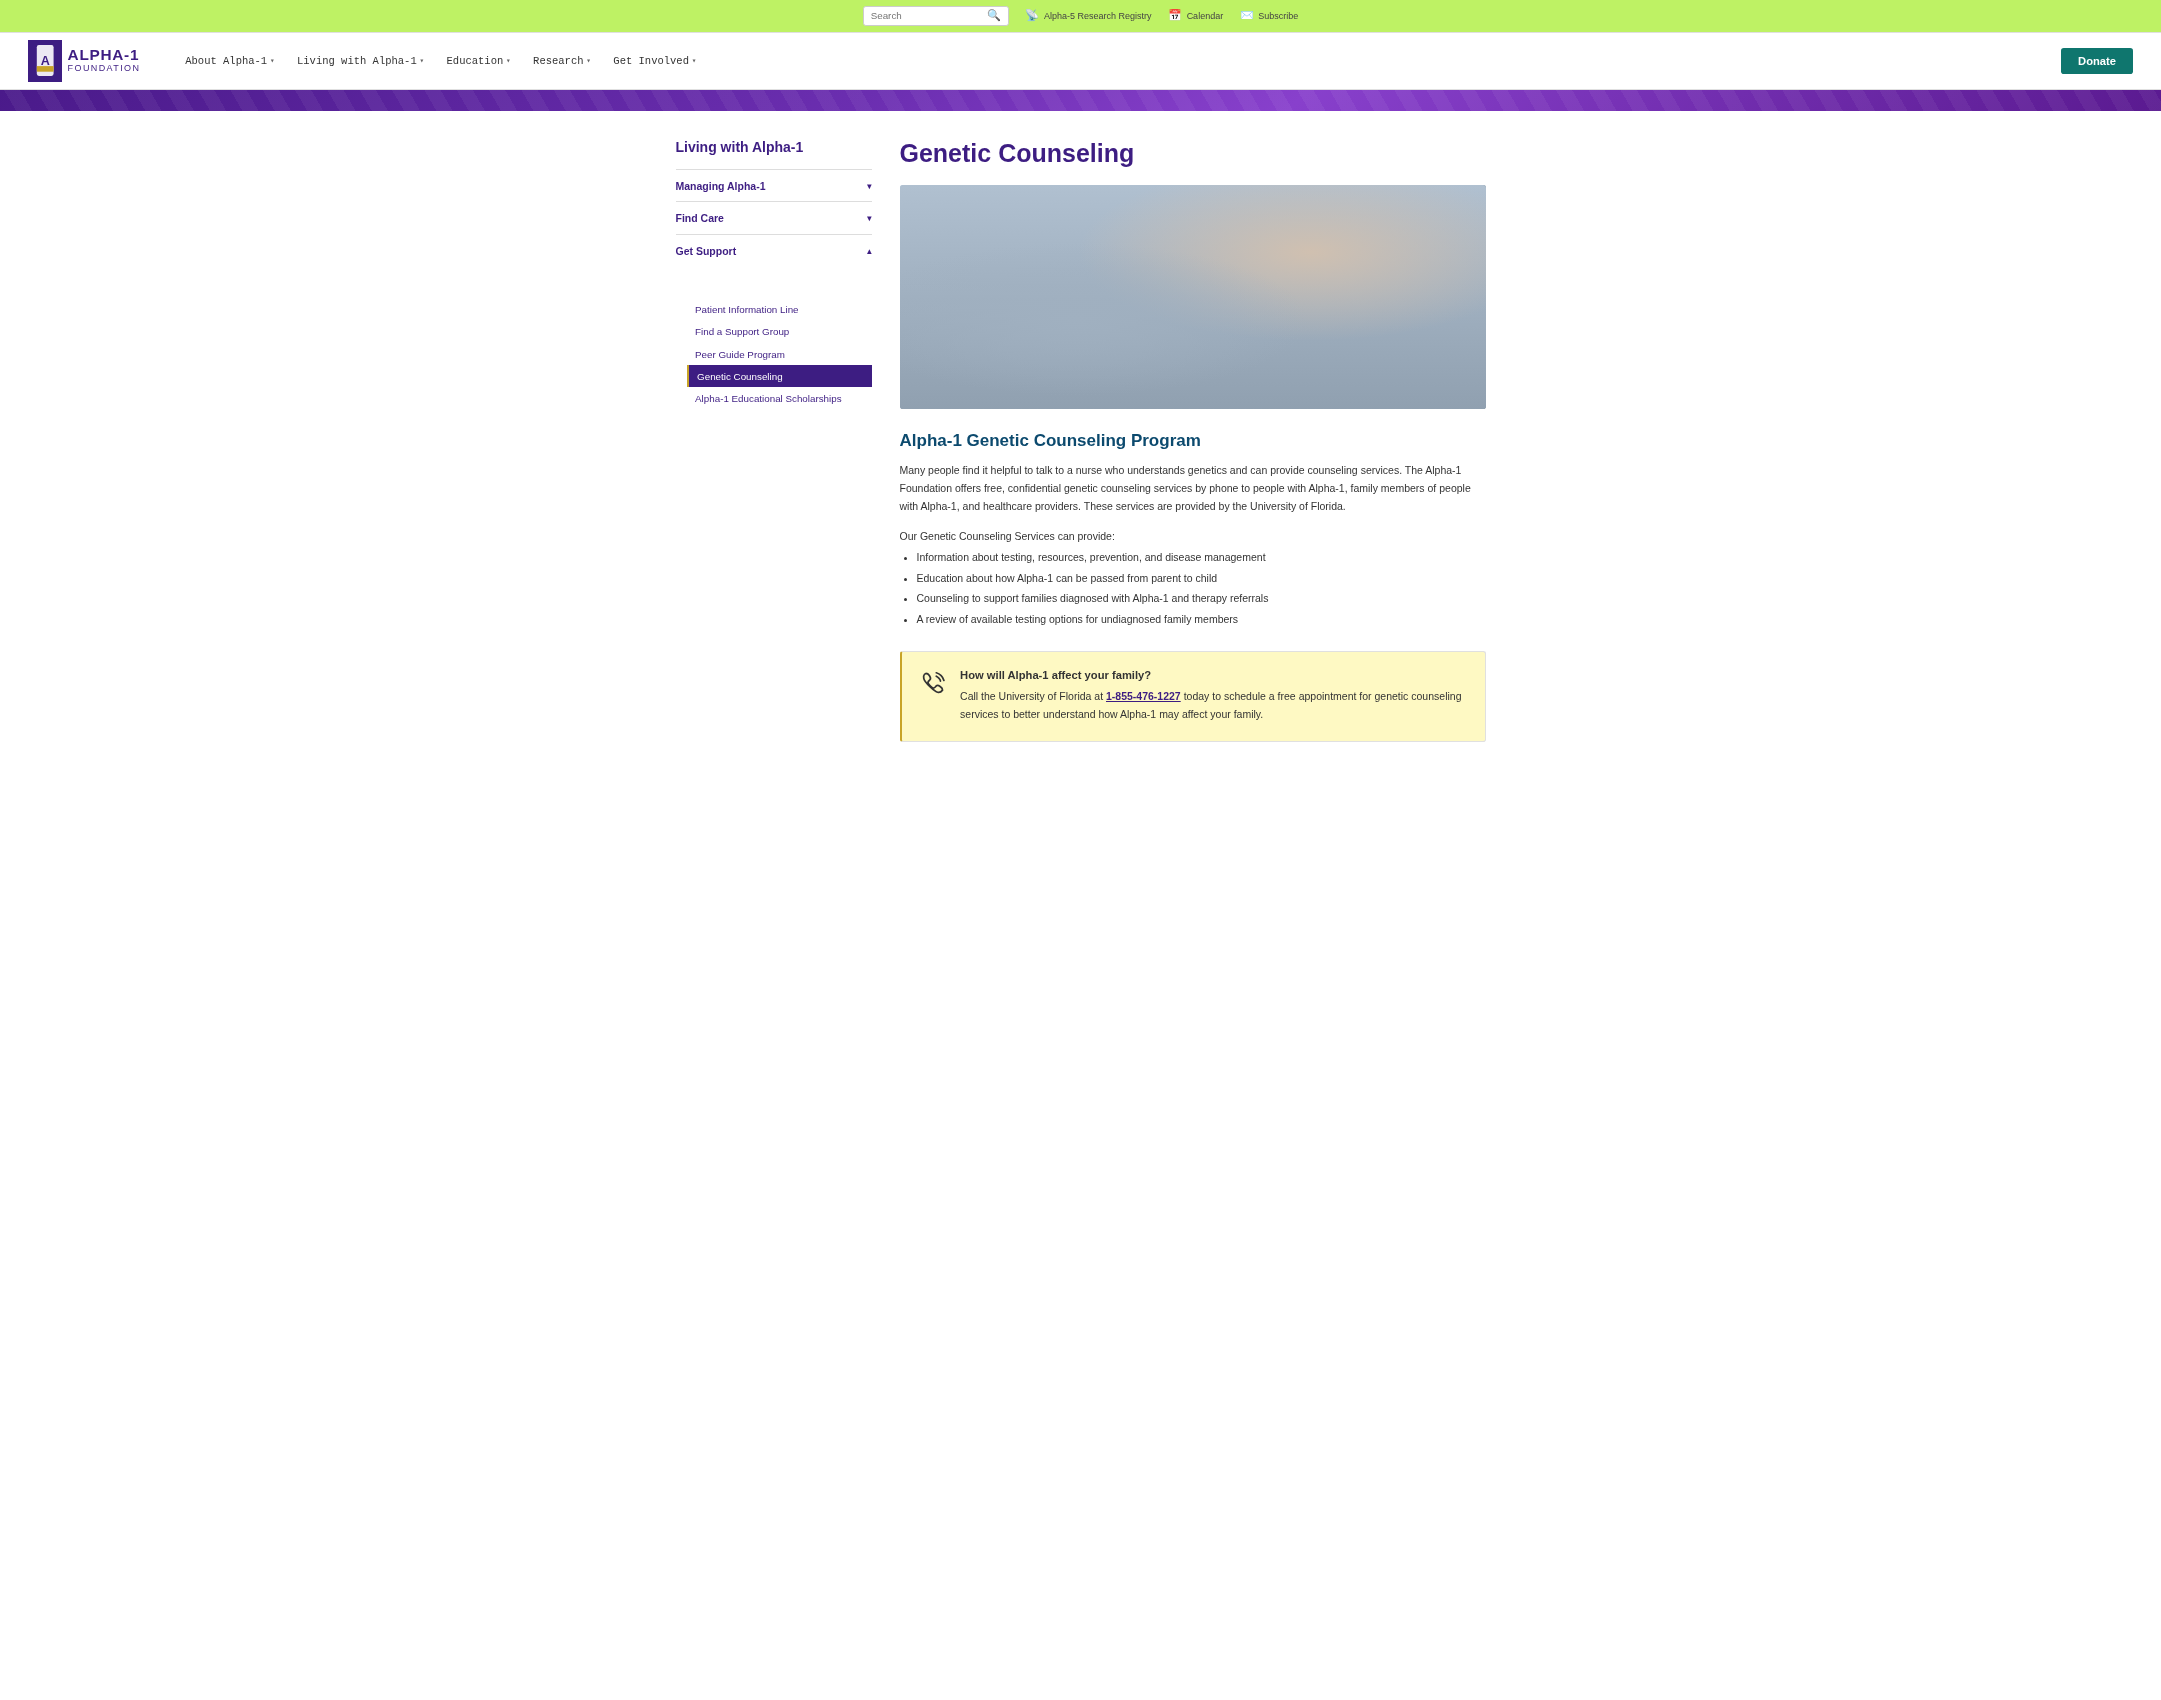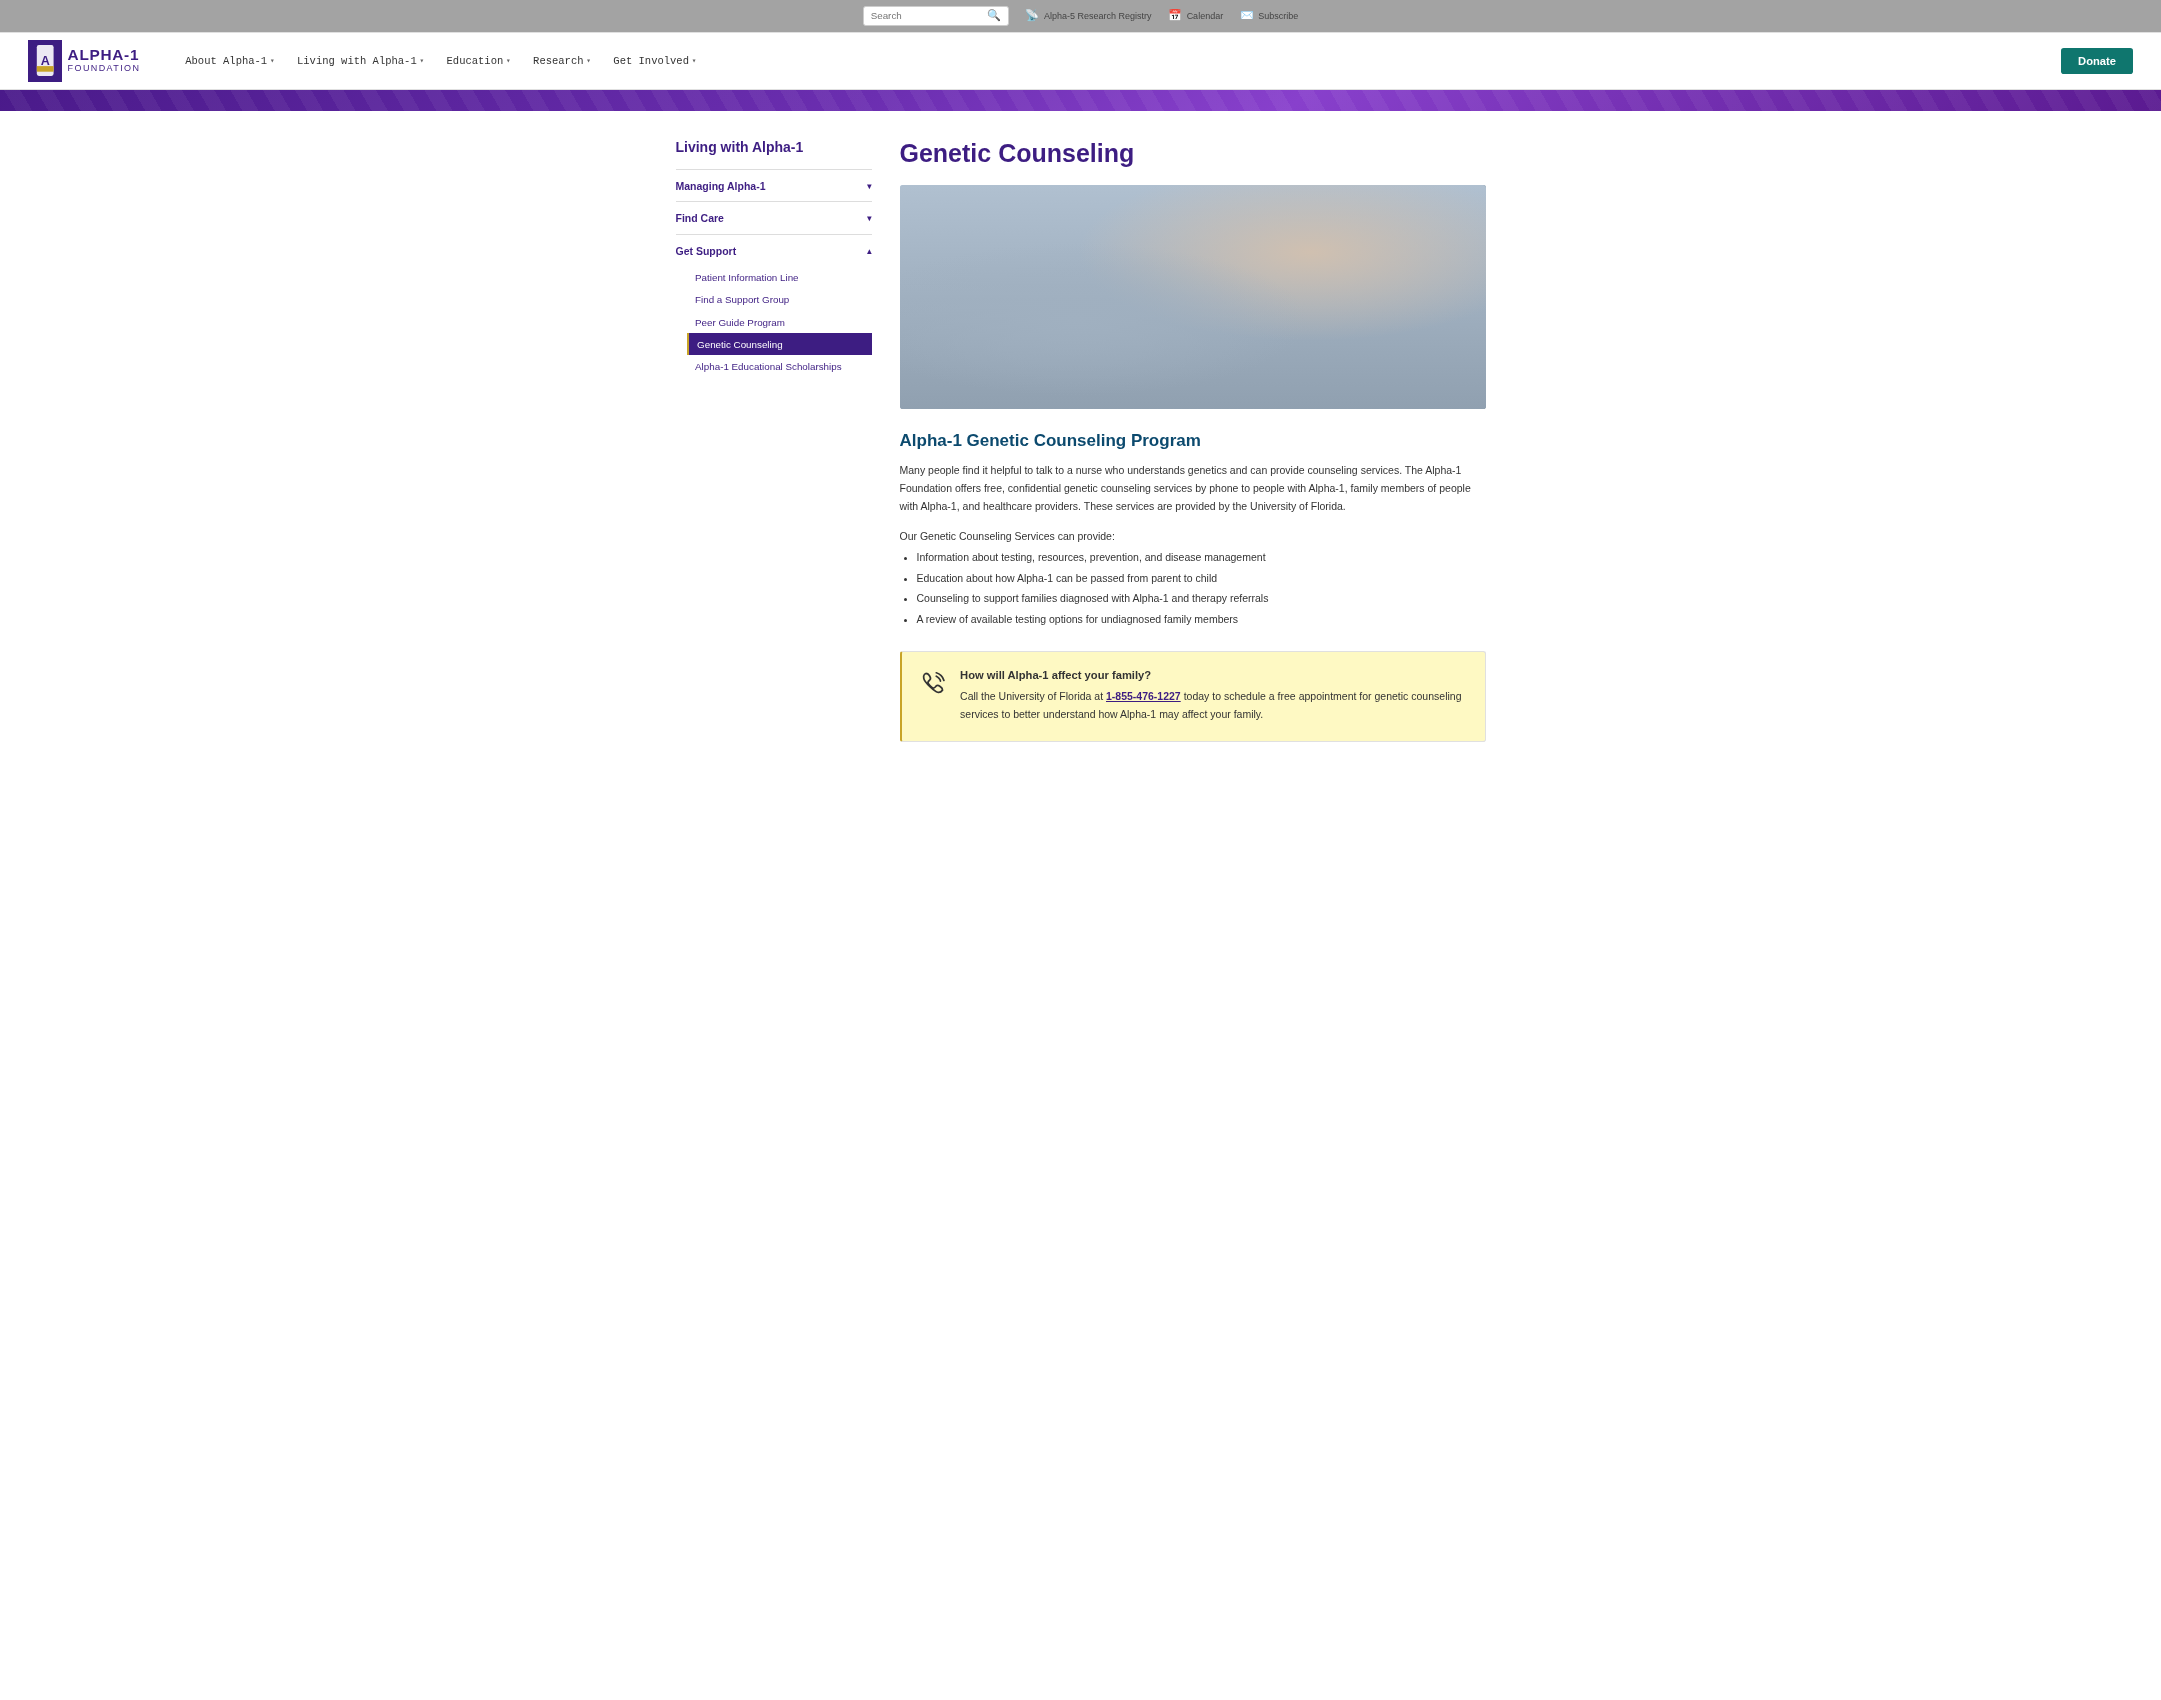--- a/index.html
+++ b/index.html
@@ -1,20 +1,20 @@
 <!DOCTYPE html>
 <html style="font-size:11.2px"><head>
   <meta charset="utf-8">
   <style>
     * { box-sizing: border-box; margin: 0; padding: 0; }
     body { font-family: Arial, sans-serif; font-size: 11.2px; color: #333; background: #fff; }
 
     
     .utility-bar {
-      background: #a3a3a3;
+      background: #bef264;
       border-bottom: 0.7px solid #e0e0e0;
       display: flex;
       align-items: center;
       justify-content: center;
       padding: 5.6px 14px;
       gap: 17px;
     }
     .search-wrapper {
       display: flex;
       align-items: center;
@@ -163,20 +163,21 @@
       font-weight: 700;
       color: #3d1d82;
       cursor: pointer;
       border-top: 0.7px solid #ddd;
     }
     .sidebar-section-header:first-child { border-top: none; gap: 32px; }
     .sidebar-chevron { font-size: 8.4px; color: #3d1d82; }
     .sidebar-sub-items {
       padding-left: 11.2px;
       padding-bottom: 5.6px;
+      margin-top: 32px;
     }
     .sidebar-sub-item {
       display: block;
       padding: 5.6px 8.4px;
       font-size: 9.8px;
       color: #3d1d82;
       text-decoration: none;
       cursor: pointer;
       border-radius: 1.4px;
     }

